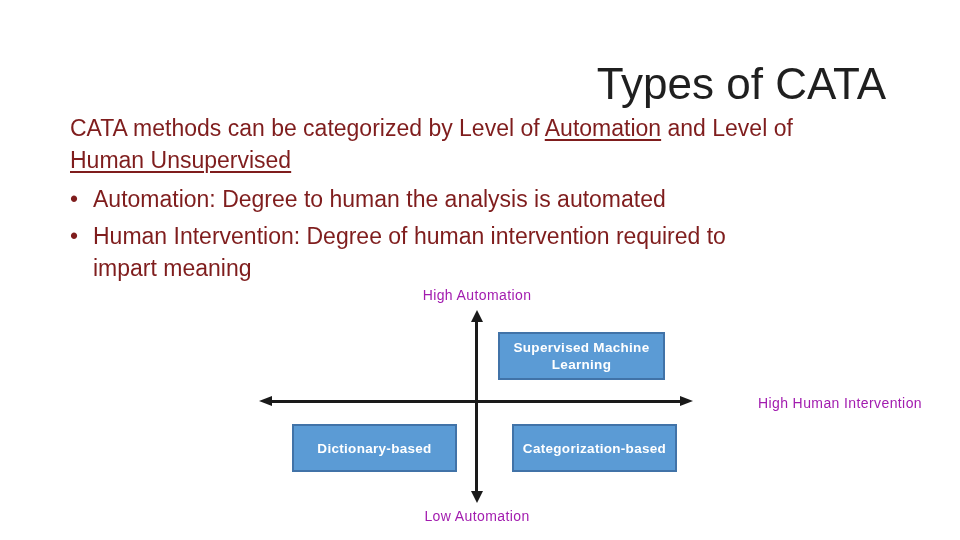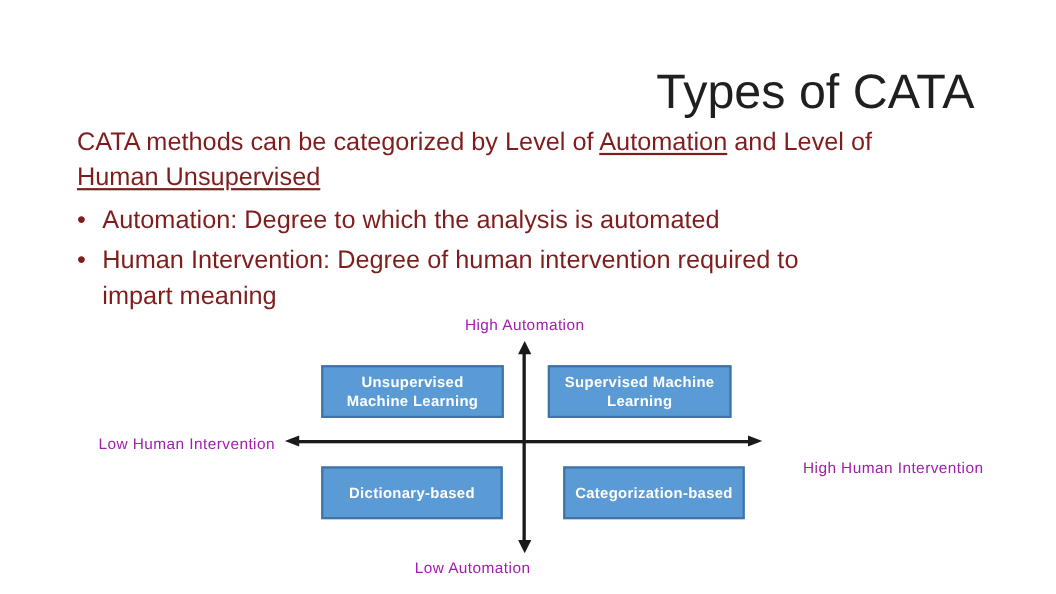--- a/index.html
+++ b/index.html
@@ -49,23 +49,23 @@
 
   .axis-label {
     position: absolute;
     font-size: 14px;
     font-weight: 400;
     letter-spacing: 0.4px;
     color: #a21caf;
     white-space: nowrap;
   }
   .label-top    { left: 377px; top: 287px; width: 200px; text-align: center; }
-  .label-bottom { left: 377px; top: 508px; width: 200px; }
+  .label-bottom { left: 377px; top: 508px; width: 200px; text-align: center; }
   .label-left   { left: 60px;  top: 395px; width: 190px; text-align: right; }
-  .label-right  { left: 702px; top: 417px; width: 220px; text-align: center; }
+  .label-right  { left: 702px; top: 395px; width: 220px; text-align: right; }
 
   .v-line {
     position: absolute;
     left: 475px; top: 321px;
     width: 3px; height: 171px;
     background: #1a1a1a;
   }
   .h-line {
     position: absolute;
     left: 271px; top: 400px;
@@ -127,46 +127,42 @@
 
   <div class="body-text">
     <div>
       <span>CATA methods can be categorized by Level of </span><span class="underlined">Automation</span><span> and Level of</span><br>
       <span class="underlined">Human Unsupervised</span>
     </div>
 
     <div class="bullet-list">
       <div class="bullet-item">
         <span class="bullet-marker">•</span>
-        <span class="bullet-body">Automation: Degree to which the analysis is automated</span>
+        <span class="bullet-body">Automation: Degree to human the analysis is automated</span>
       </div>
       <div class="bullet-item">
         <span class="bullet-marker">•</span>
         <span class="bullet-body"><span>Human Intervention: Degree of human intervention required to</span><br><span>impart meaning</span></span>
       </div>
     </div>
   </div>
 
   <div class="diagram">
 
     <div class="axis-label label-top">High Automation</div>
     <div class="axis-label label-bottom">Low Automation</div>
-    <div class="axis-label label-left">Low Human Intervention</div>
     <div class="axis-label label-right">High Human Intervention</div>
 
     <div class="v-line"></div>
     <div class="h-line"></div>
     <div class="arrowhead arrow-up"></div>
     <div class="arrowhead arrow-down"></div>
     <div class="arrowhead arrow-left"></div>
     <div class="arrowhead arrow-right"></div>
 
-    <div class="quad-box box-tl">
-      <span>Unsupervised Machine Learning</span>
-    </div>
     <div class="quad-box box-tr">
       <span>Supervised Machine Learning</span>
     </div>
     <div class="quad-box box-bl">
       <span>Dictionary-based</span>
     </div>
     <div class="quad-box box-br">
       <span>Categorization-based</span>
     </div>
 

